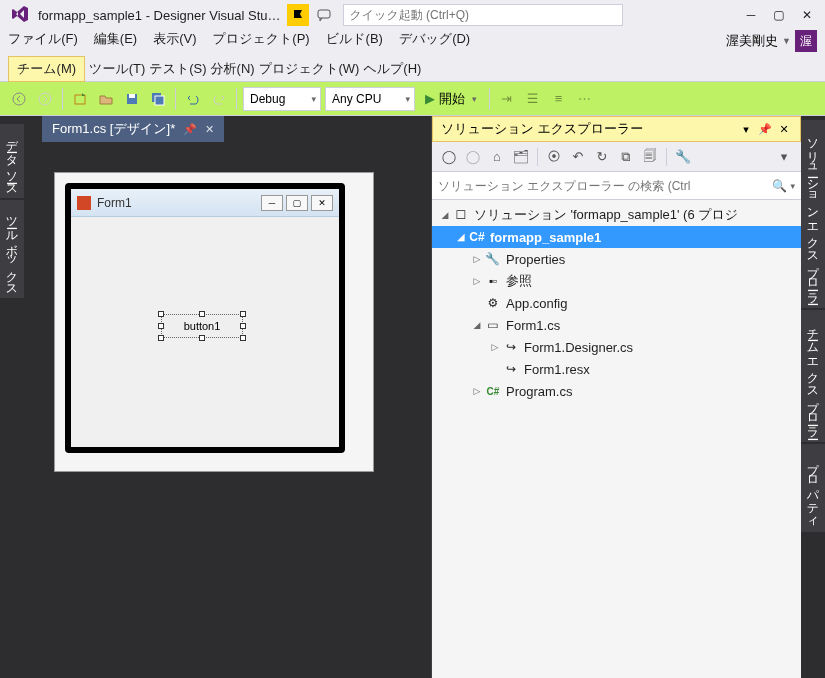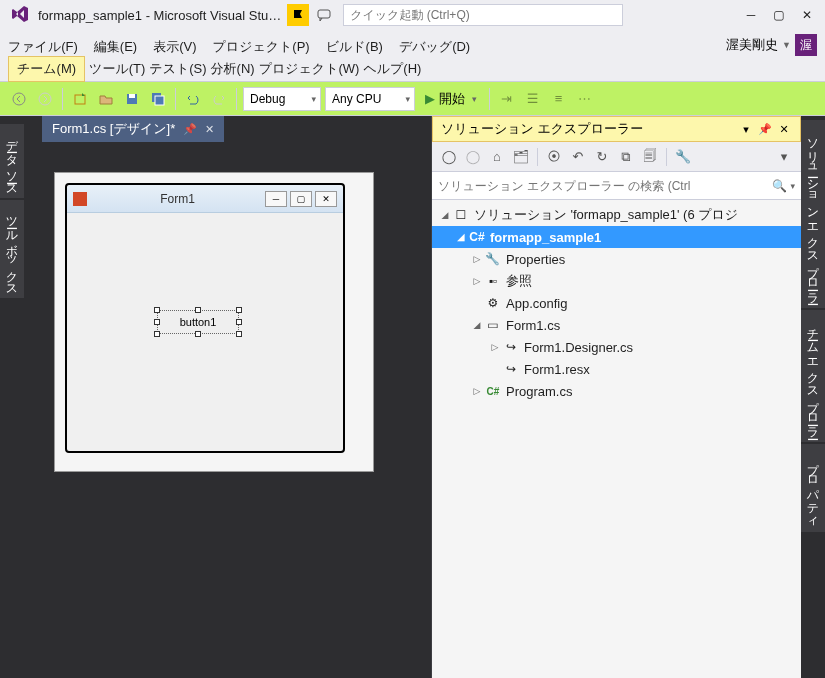--- a/index.html
+++ b/index.html
@@ -9,21 +9,21 @@
 .titlebar { height: 30px; background: #eeeef2; display: flex; align-items: center; padding: 0 4px; }
 .titlebar .vs-icon { width: 22px; height: 22px; margin: 0 6px; }
 .titlebar .title { flex: 0 0 auto; color: #1e1e1e; font-size: 13px; white-space: nowrap; }
 .titlebar .notif { width: 22px; height: 22px; background: #ffcc00; display: flex; align-items: center; justify-content: center; margin-left: 6px; }
 .titlebar .feedback { width: 22px; height: 22px; margin-left: 4px; display:flex;align-items:center;justify-content:center;}
 .titlebar .quicklaunch { flex: 1; margin: 0 8px; display:flex; align-items:flex-start; }
 .titlebar .quicklaunch input { width: 100%; max-width: 280px; height: 22px; border: 1px solid #cccedb; background: #fff; padding: 0 6px; color: #999; font-size: 12px; }
 .titlebar .win-btn { width: 28px; height: 22px; display: flex; align-items: center; justify-content: center; color: #1e1e1e; font-size: 12px; }
 
 
-.menubar { height: 26px; background: #eeeef2; display: flex; align-items: flex-end; padding: 0 8px; gap: 16px; }
+.menubar { height: 26px; background: #eeeef2; display: flex; align-items: flex-start; padding: 0 8px; gap: 16px; }
 .menubar .menu-item { color: #1e1e1e; font-size: 13px; cursor: default; white-space: nowrap; }
 .menubar .user { margin-left: auto; display: flex; align-items: center; gap: 4px; }
 .menubar .user .avatar { width: 22px; height: 22px; background: #68217a; color: #fff; display: flex; align-items: center; justify-content: center; font-size: 12px; }
 
 
 .menubar2 { height: 26px; background: #eeeef2; display: flex; align-items: center; padding: 0 8px; gap: 4px; border-bottom: 1px solid #cccedb; }
 .menubar2 .menu-item { color: #1e1e1e; font-size: 13px; cursor: default; white-space: nowrap; }
 .menubar2 .menu-item.active { background: #fdf7ac; padding: 3px 8px; border: 1px solid #e5c365; }
 
 
@@ -36,27 +36,27 @@
 .tool-start .play { color: #388a34; }
 
 
 .main-area { display: flex; height: 562px; }
 
 
 .left-tabs { width: 24px; background: #2d2d30; display: flex; flex-direction: column; padding-top: 8px; }
 .left-tab { writing-mode: vertical-rl; color: #fff; font-size: 12px; padding: 8px 4px; cursor: default; background: #3e3e42; margin-bottom: 2px; text-align: center; }
 
 
-.designer-wrap { flex: 1; background: #2d2d30; display: flex; flex-direction: column; text-align: center; }
+.designer-wrap { flex: 1; background: #2d2d30; display: flex; flex-direction: column; }
 .doc-tabs { height: 26px; display: flex; background: #2d2d30; padding-left: 18px; }
 .doc-tab { background: #4d6082; color: #fff; padding: 4px 10px; display: flex; align-items: center; gap: 8px; font-size: 13px; }
 .doc-tab .pin, .doc-tab .close { font-size: 11px; opacity: .8; }
 .designer-canvas { flex: 1; background: #2d2d30; padding: 30px; }
 .designer-surface { width: 320px; height: 300px; background: #f5f5f5; border: 1px solid #999; padding: 10px; }
-.form-preview { width: 280px; height: 270px; background: #f0f0f0; border: 2px solid #000000; border-radius: 4px; position: relative; }
+.form-preview { width: 280px; height: 270px; background: #f0f0f0; border: 6px solid #000000; border-radius: 4px; position: relative; }
 .form-titlebar { height: 28px; background: linear-gradient(#e8f0f8, #d4e3f2); border-bottom: 1px solid #b8cde0; display: flex; align-items: center; padding: 0 6px; border-radius: 4px 4px 0 0; }
 .form-titlebar .fico { width: 14px; height: 14px; background: #d24726; margin-right: 6px; }
 .form-titlebar .ftitle { flex: 1; font-size: 12px; color: #333; }
 .form-titlebar .fbtn { width: 22px; height: 16px; border: 1px solid #999; margin-left: 3px; font-size: 9px; display: flex; align-items: center; justify-content: center; background: #f8f8f8; }
 .selected-button { position: absolute; left: 90px; top: 125px; width: 82px; height: 24px; background: #efefef; border: 1px dotted #666; font-size: 11px; display: flex; align-items: center; justify-content: center; }
 .handle { position: absolute; width: 6px; height: 6px; background: #fff; border: 1px solid #333; }
 
 
 .solexp { width: 370px; background: #f5f5f5; border-left: 1px solid #3e3e42; display: flex; flex-direction: column; }
 .solexp-title { height: 26px; background: #fdf7ac; display: flex; align-items: center; padding: 0 8px; border: 1px solid #e5c365; font-size: 13px; }
@@ -87,21 +87,21 @@
 </style>
 </head>
 <body>
 
 <div class="titlebar">
   <span class="vs-icon">
     <svg width="20" height="20" viewBox="0 0 20 20">
         <path fill="#68217a" d="M14 2l4 2v12l-4 2-7-6-4 3-1-1V6l1-1 4 3 7-6zM6 10l2 2V8l-2 2zm8 4V6l-4 4 4 4z"></path>
       </svg>
   </span>
-  <span class="title">formapp_sample1 - Microsoft Visual Stu…</span>
+  <span class="title">formapp_sample1 - Designer Visual Stu…</span>
   <span class="notif">
     <svg width="12" height="12" viewBox="0 0 12 12">
         <path fill="#000" d="M2 1h8L8 5l2 4H2z M2 1v10"></path>
       </svg>
   </span>
   <span class="feedback">
     <svg width="14" height="14" viewBox="0 0 14 14">
         <rect x="1" y="2" width="12" height="8" rx="2" fill="none" stroke="#555"></rect>
         <path d="M5 10l-2 3v-3" fill="none" stroke="#555"></path>
       </svg>

